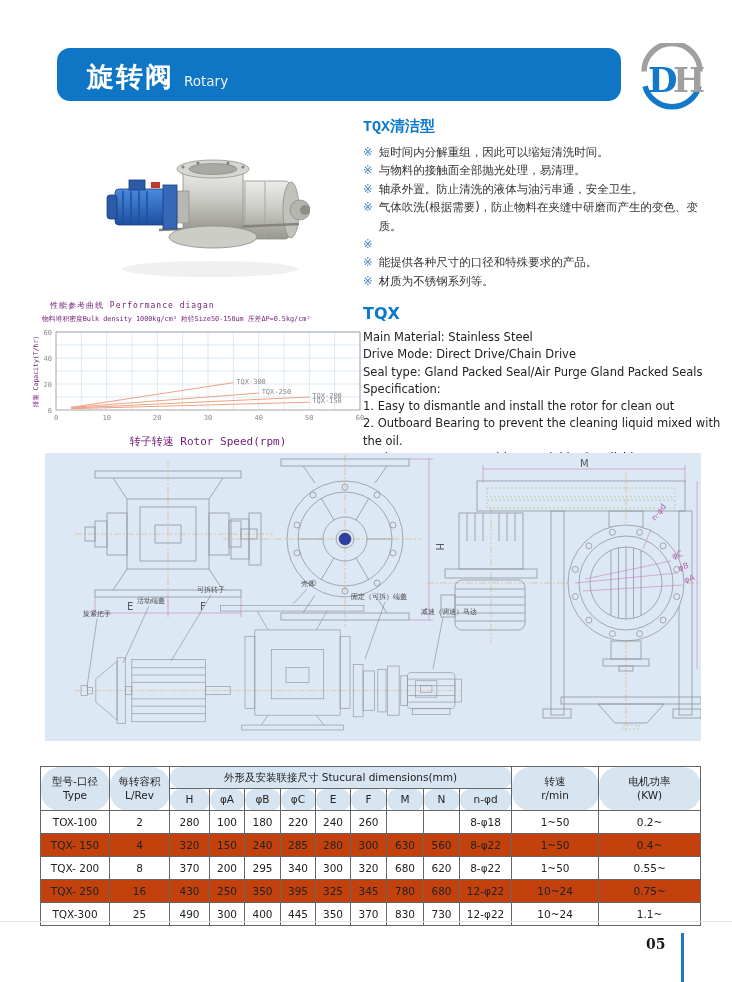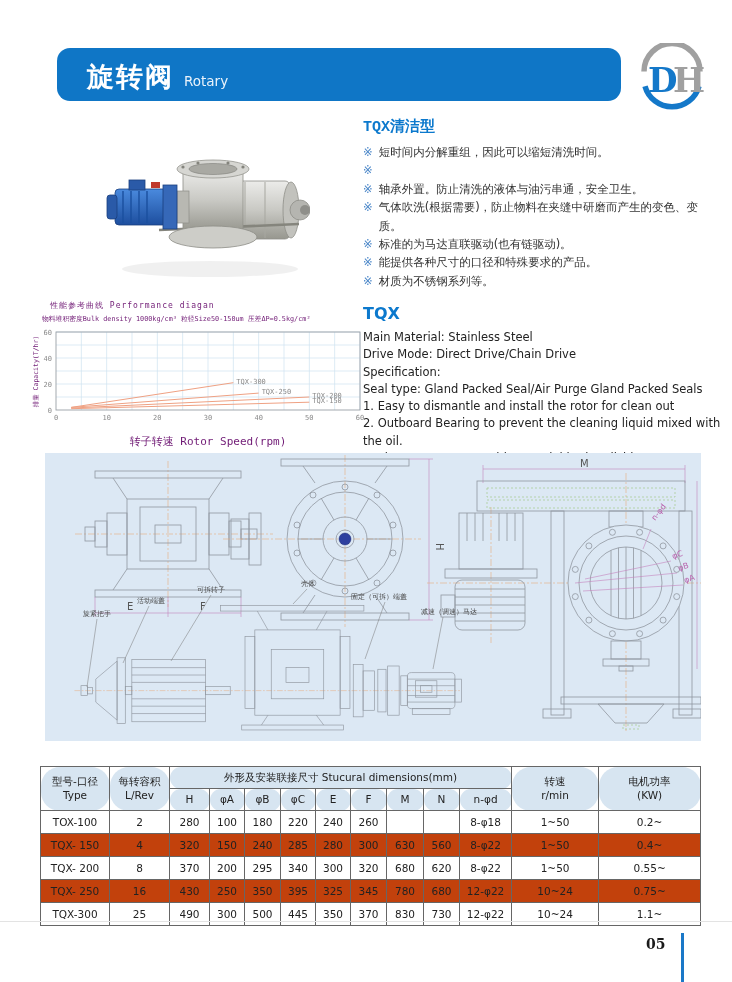--- a/index.html
+++ b/index.html
@@ -123,48 +123,48 @@
 
   <div class="right-col">
     <div class="section-heading">TQX清洁型</div>
     <div id="bullet-list">
         <div class="bullet">
           <span class="mk">※</span>
           <span>短时间内分解重组，因此可以缩短清洗时间。</span>
         </div>
         <div class="bullet">
           <span class="mk">※</span>
+          <span>与物料的接触面全部抛光处理，易清理。</span>
         </div>
         <div class="bullet">
           <span class="mk">※</span>
           <span>轴承外置。防止清洗的液体与油污串通，安全卫生。</span>
         </div>
         <div class="bullet">
           <span class="mk">※</span>
           <span>气体吹洗(根据需要)，防止物料在夹缝中研磨而产生的变色、变质。</span>
         </div>
         <div class="bullet">
           <span class="mk">※</span>
-          <span>标准的为马达直联驱动(也有链驱动)。</span>
         </div>
         <div class="bullet">
           <span class="mk">※</span>
           <span>能提供各种尺寸的口径和特殊要求的产品。</span>
         </div>
         <div class="bullet">
           <span class="mk">※</span>
           <span>材质为不锈钢系列等。</span>
         </div>
       </div>
     <div class="spec-heading">TQX</div>
     <div id="spec-list">
         <div class="spec-line">Main Material: Stainless Steel</div>
         <div class="spec-line">Drive Mode: Direct Drive/Chain Drive</div>
+        <div class="spec-line">Seal type: Gland Packed Seal/Air Purge Gland Packed Seals</div>
         <div class="spec-line">Specification:</div>
-        <div class="spec-line">Seal type: Gland Packed Seal/Air Purge Gland Packed Seals</div>
         <div class="spec-line">1. Easy to dismantle and install the rotor for clean out</div>
         <div class="spec-line">2. Outboard Bearing to prevent the cleaning liquid mixed with the oil.</div>
         <div class="spec-line">3. The contact space with material both polishing treatment,Easy Cleaning</div>
       </div>
   </div>
 
   <div class="chart">
     <div class="chart-title"><span>性能参考曲线</span> <span>Performance diagan</span></div>
     <div class="chart-sub">物料堆积密度Bulk density 1000kg/cm³  粒径Size50-150um  压差ΔP=0.5kg/cm²</div>
     <svg id="perf-chart" width="340" height="100">
@@ -501,21 +501,21 @@
           <td>680</td>
           <td>12-φ22</td>
           <td>10~24</td>
           <td>0.75~</td>
         </tr>
         <tr>
           <td>TQX-300</td>
           <td>25</td>
           <td>490</td>
           <td>300</td>
-          <td>500</td>
+          <td>400</td>
           <td>445</td>
           <td>350</td>
           <td>370</td>
           <td>830</td>
           <td>730</td>
           <td>12-φ22</td>
           <td>10~24</td>
           <td>1.1~</td>
         </tr>
       </tbody>

